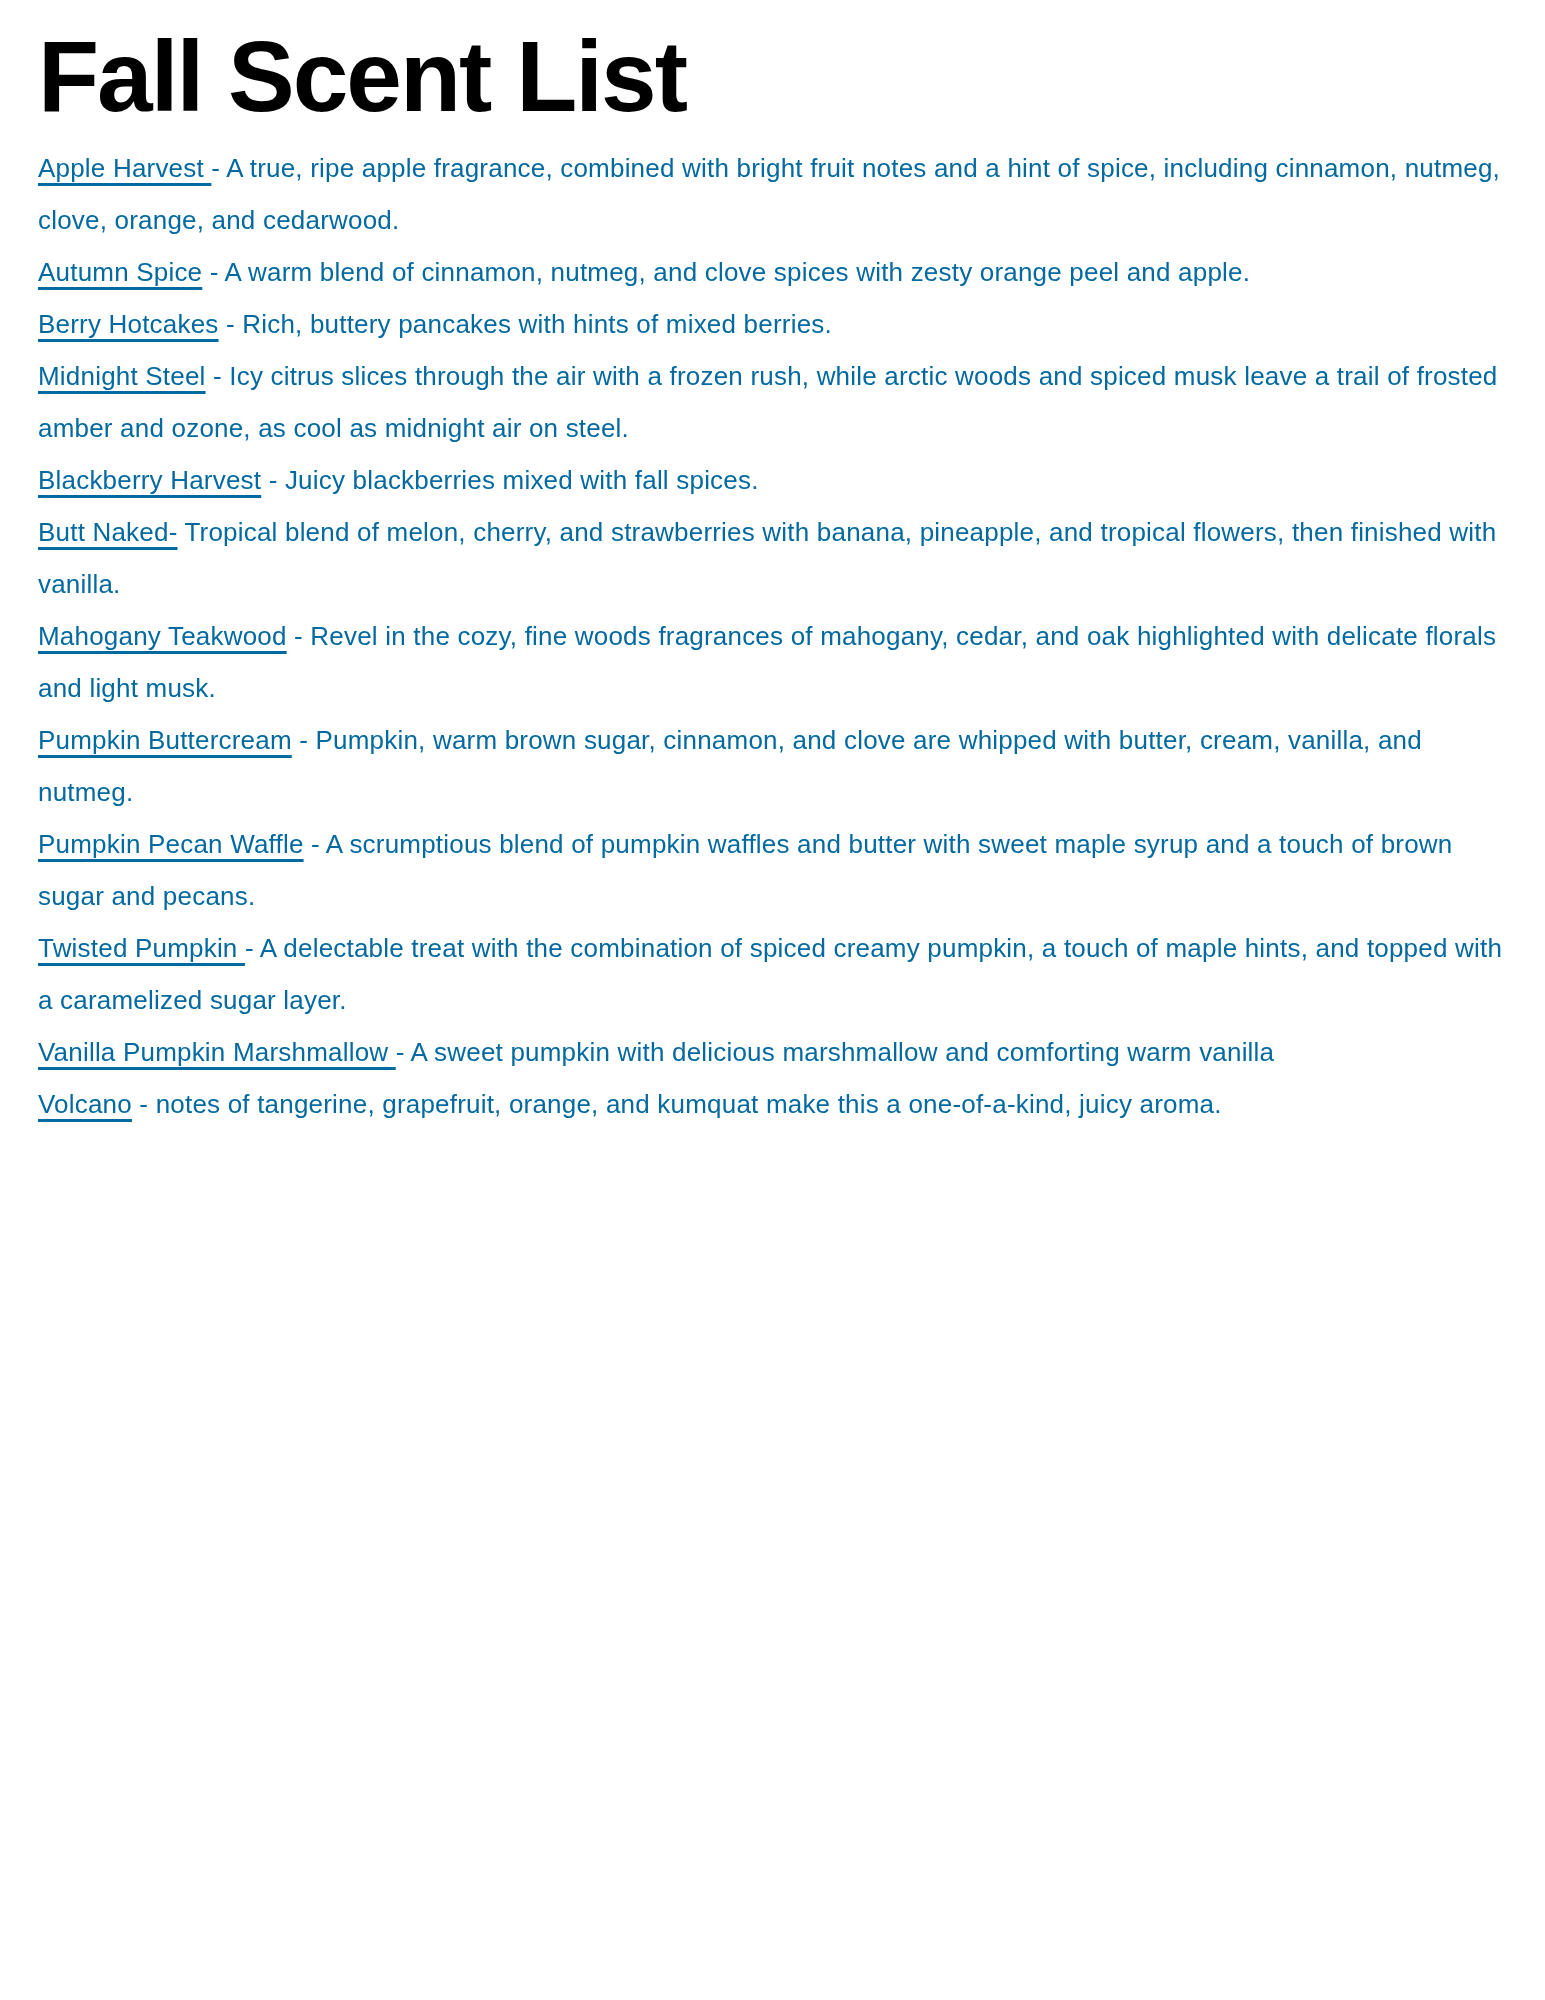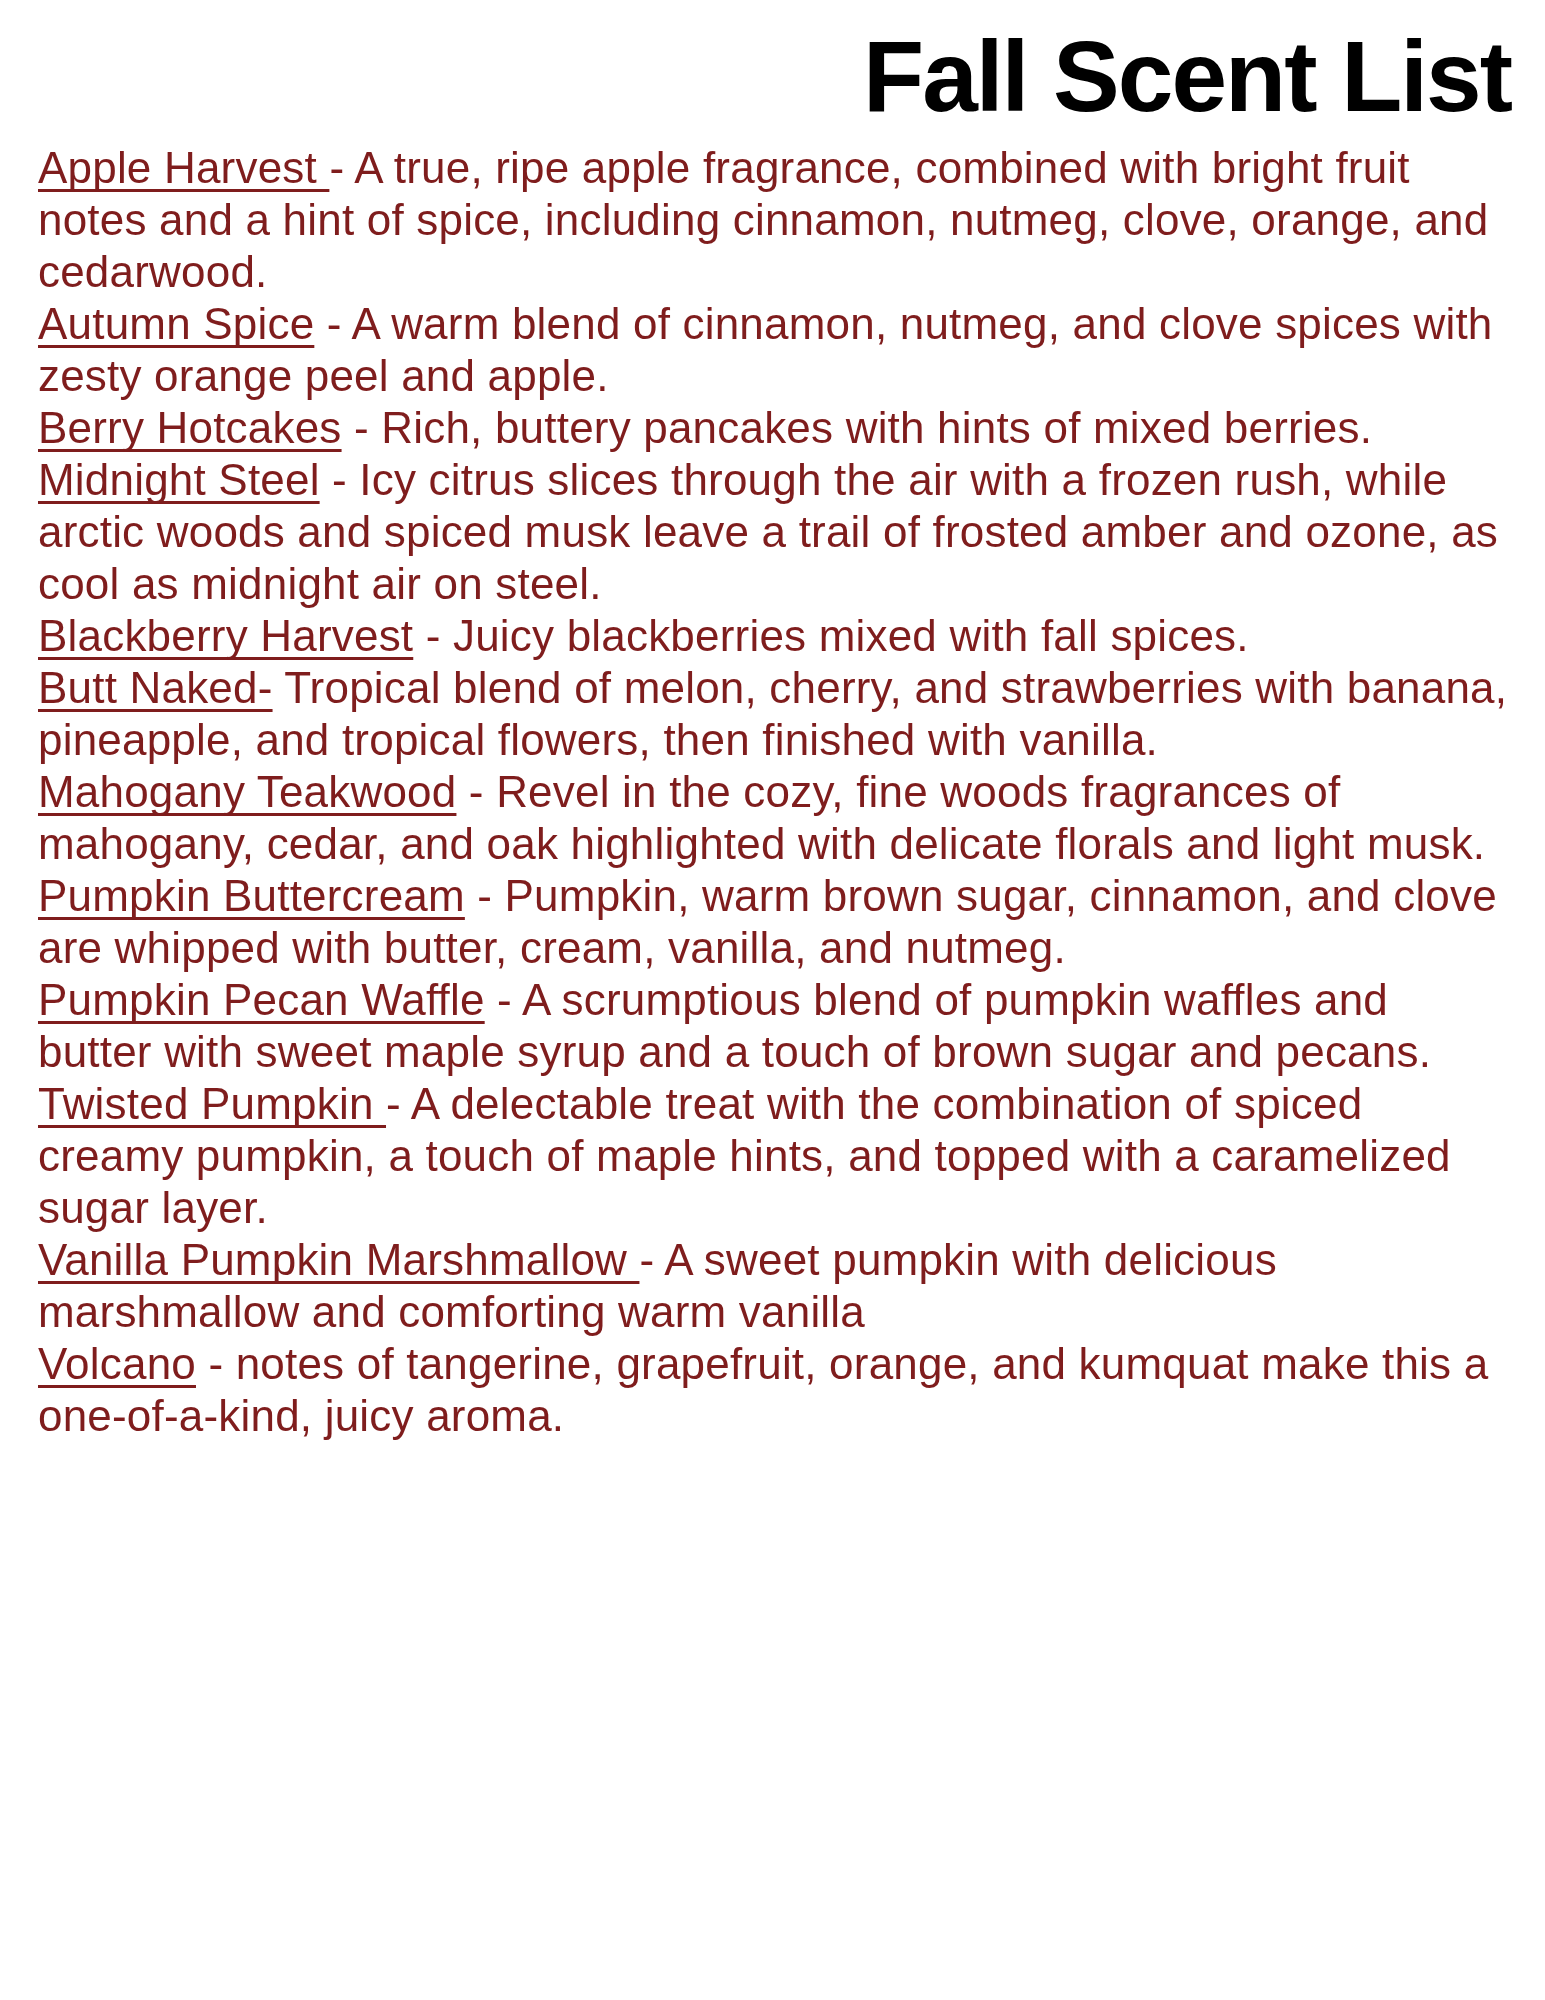--- a/index.html
+++ b/index.html
@@ -15,38 +15,38 @@
     color: #0a0a0a;
   }
   .page {
     box-sizing: border-box;
     width: 1545px;
     height: 2000px;
     padding: 26px 34px 0 38px;
   }
   .doc-title {
     margin: 0 0 16px 0;
-    text-align: right;
+    text-align: left;
     font-size: 100px;
     line-height: 1.0;
     font-weight: bold;
     letter-spacing: -2px;
     color: #000000;
     font-family: "Liberation Sans", sans-serif;
   }
   .scent-list {
     margin: 0;
   }
   .scent-entry {
     margin: 0;
-    font-size: 44px;
+    font-size: 26px;
     line-height: 52px;
     letter-spacing: 0.2px;
     white-space: pre-wrap;
-    color: #7f1d1d;
+    color: #0369a1;
   }
   .scent-name {
     text-decoration: underline;
     text-decoration-thickness: 3px;
     text-underline-offset: 6px;
     text-decoration-skip-ink: none;
   }
   .scent-description {
     text-decoration: none;
   }

